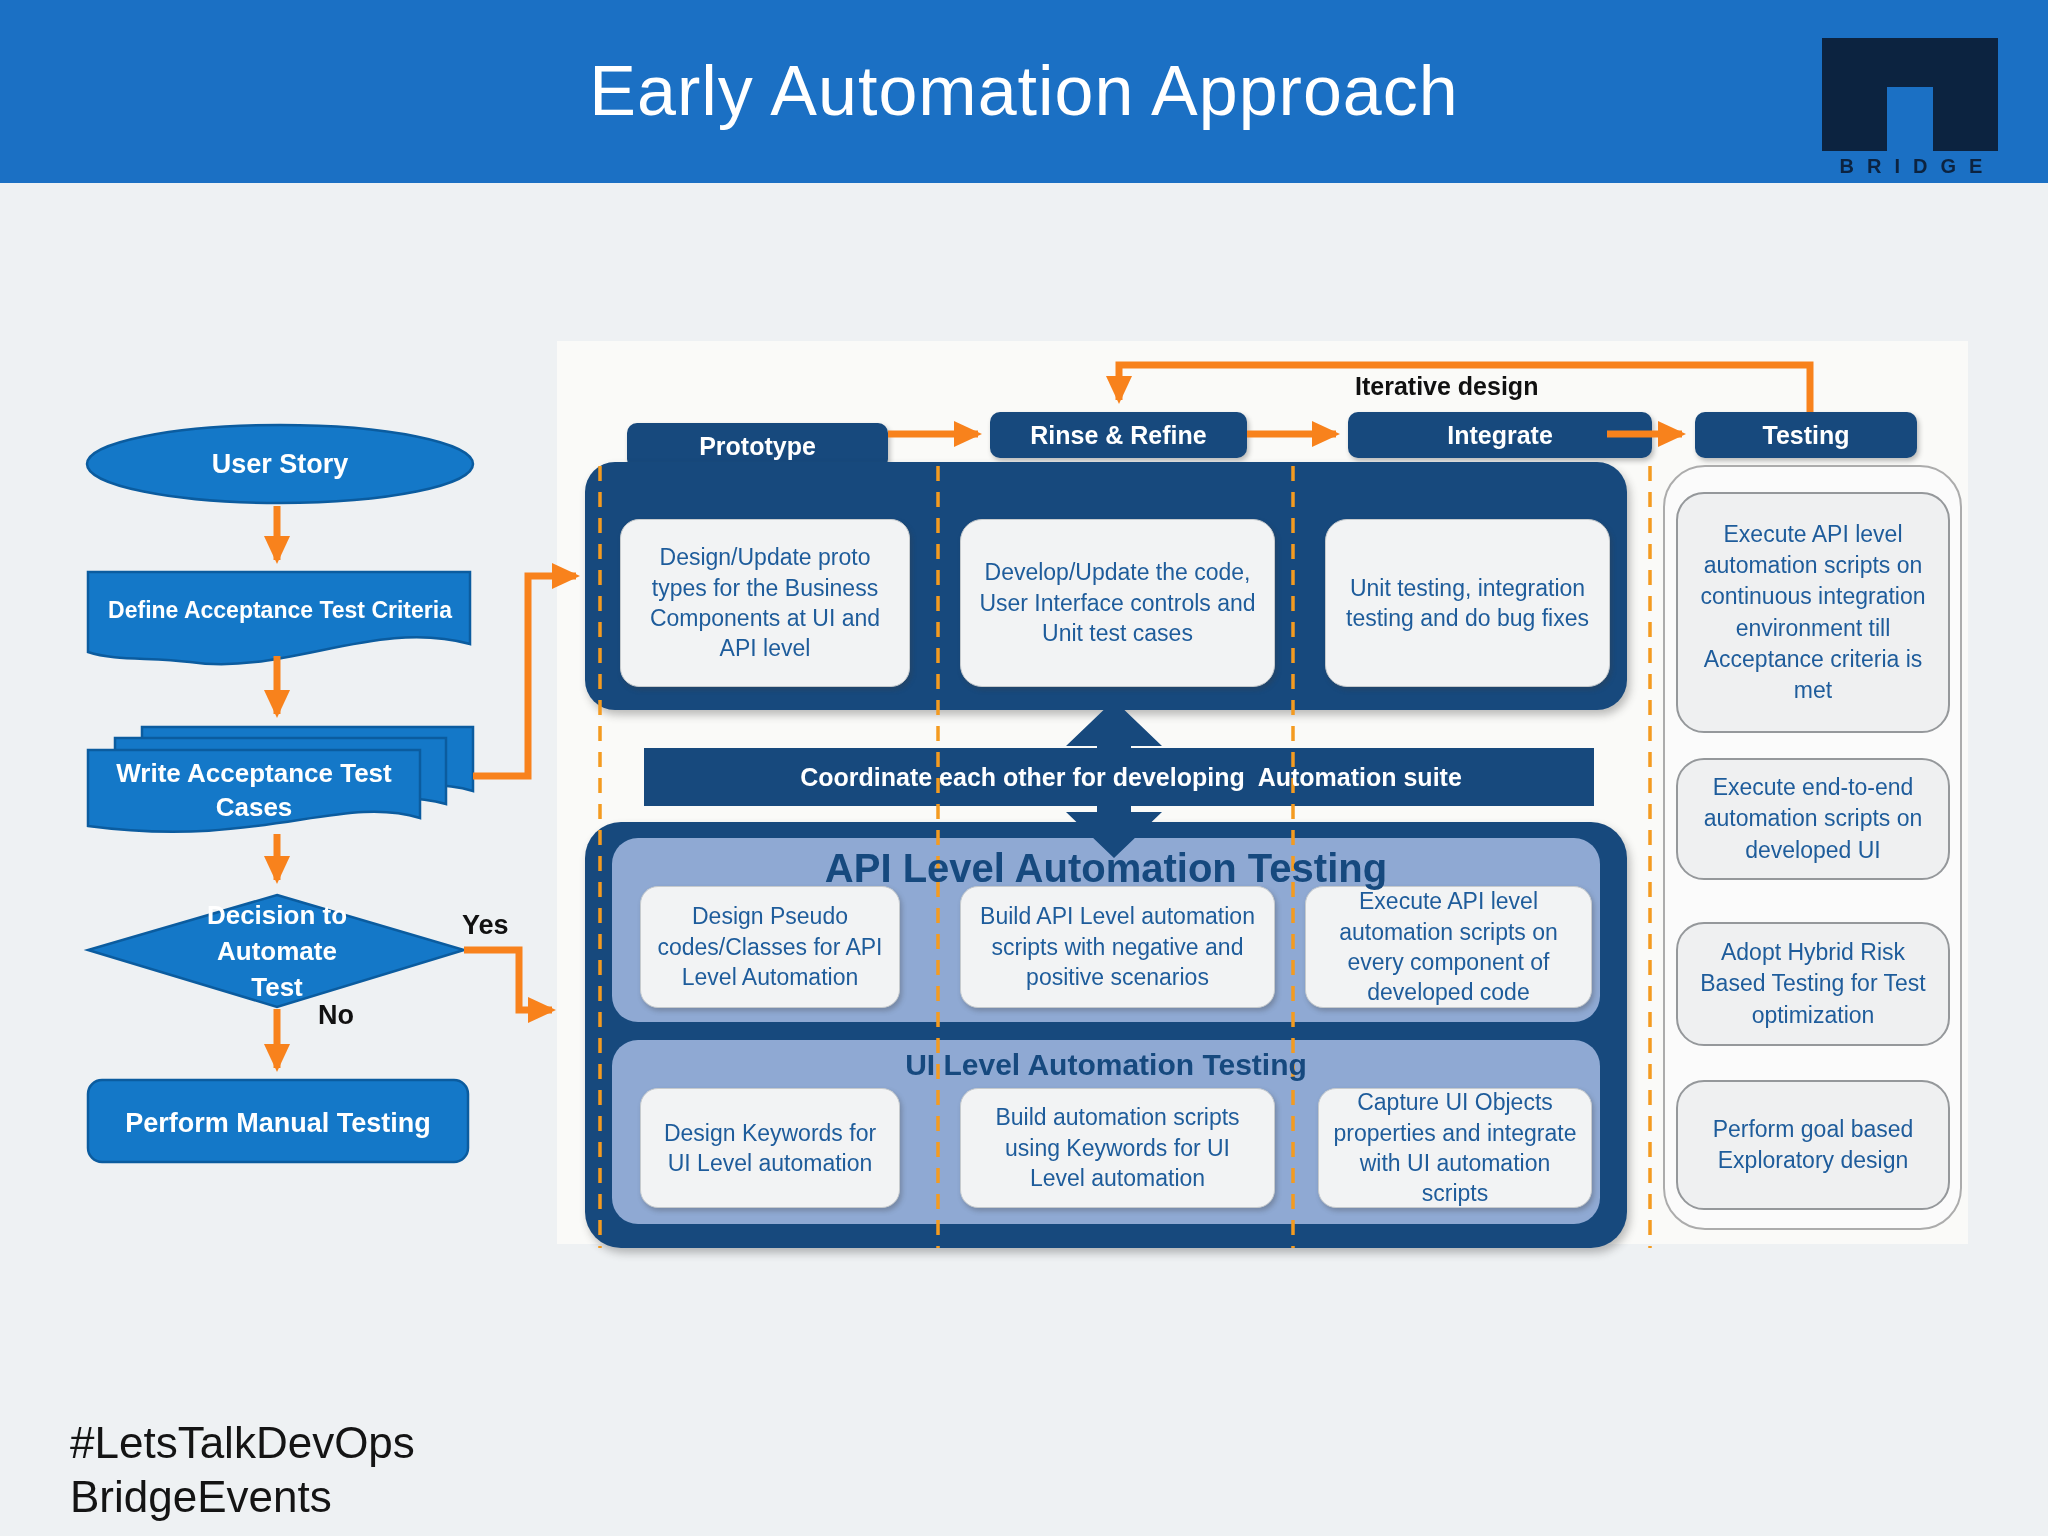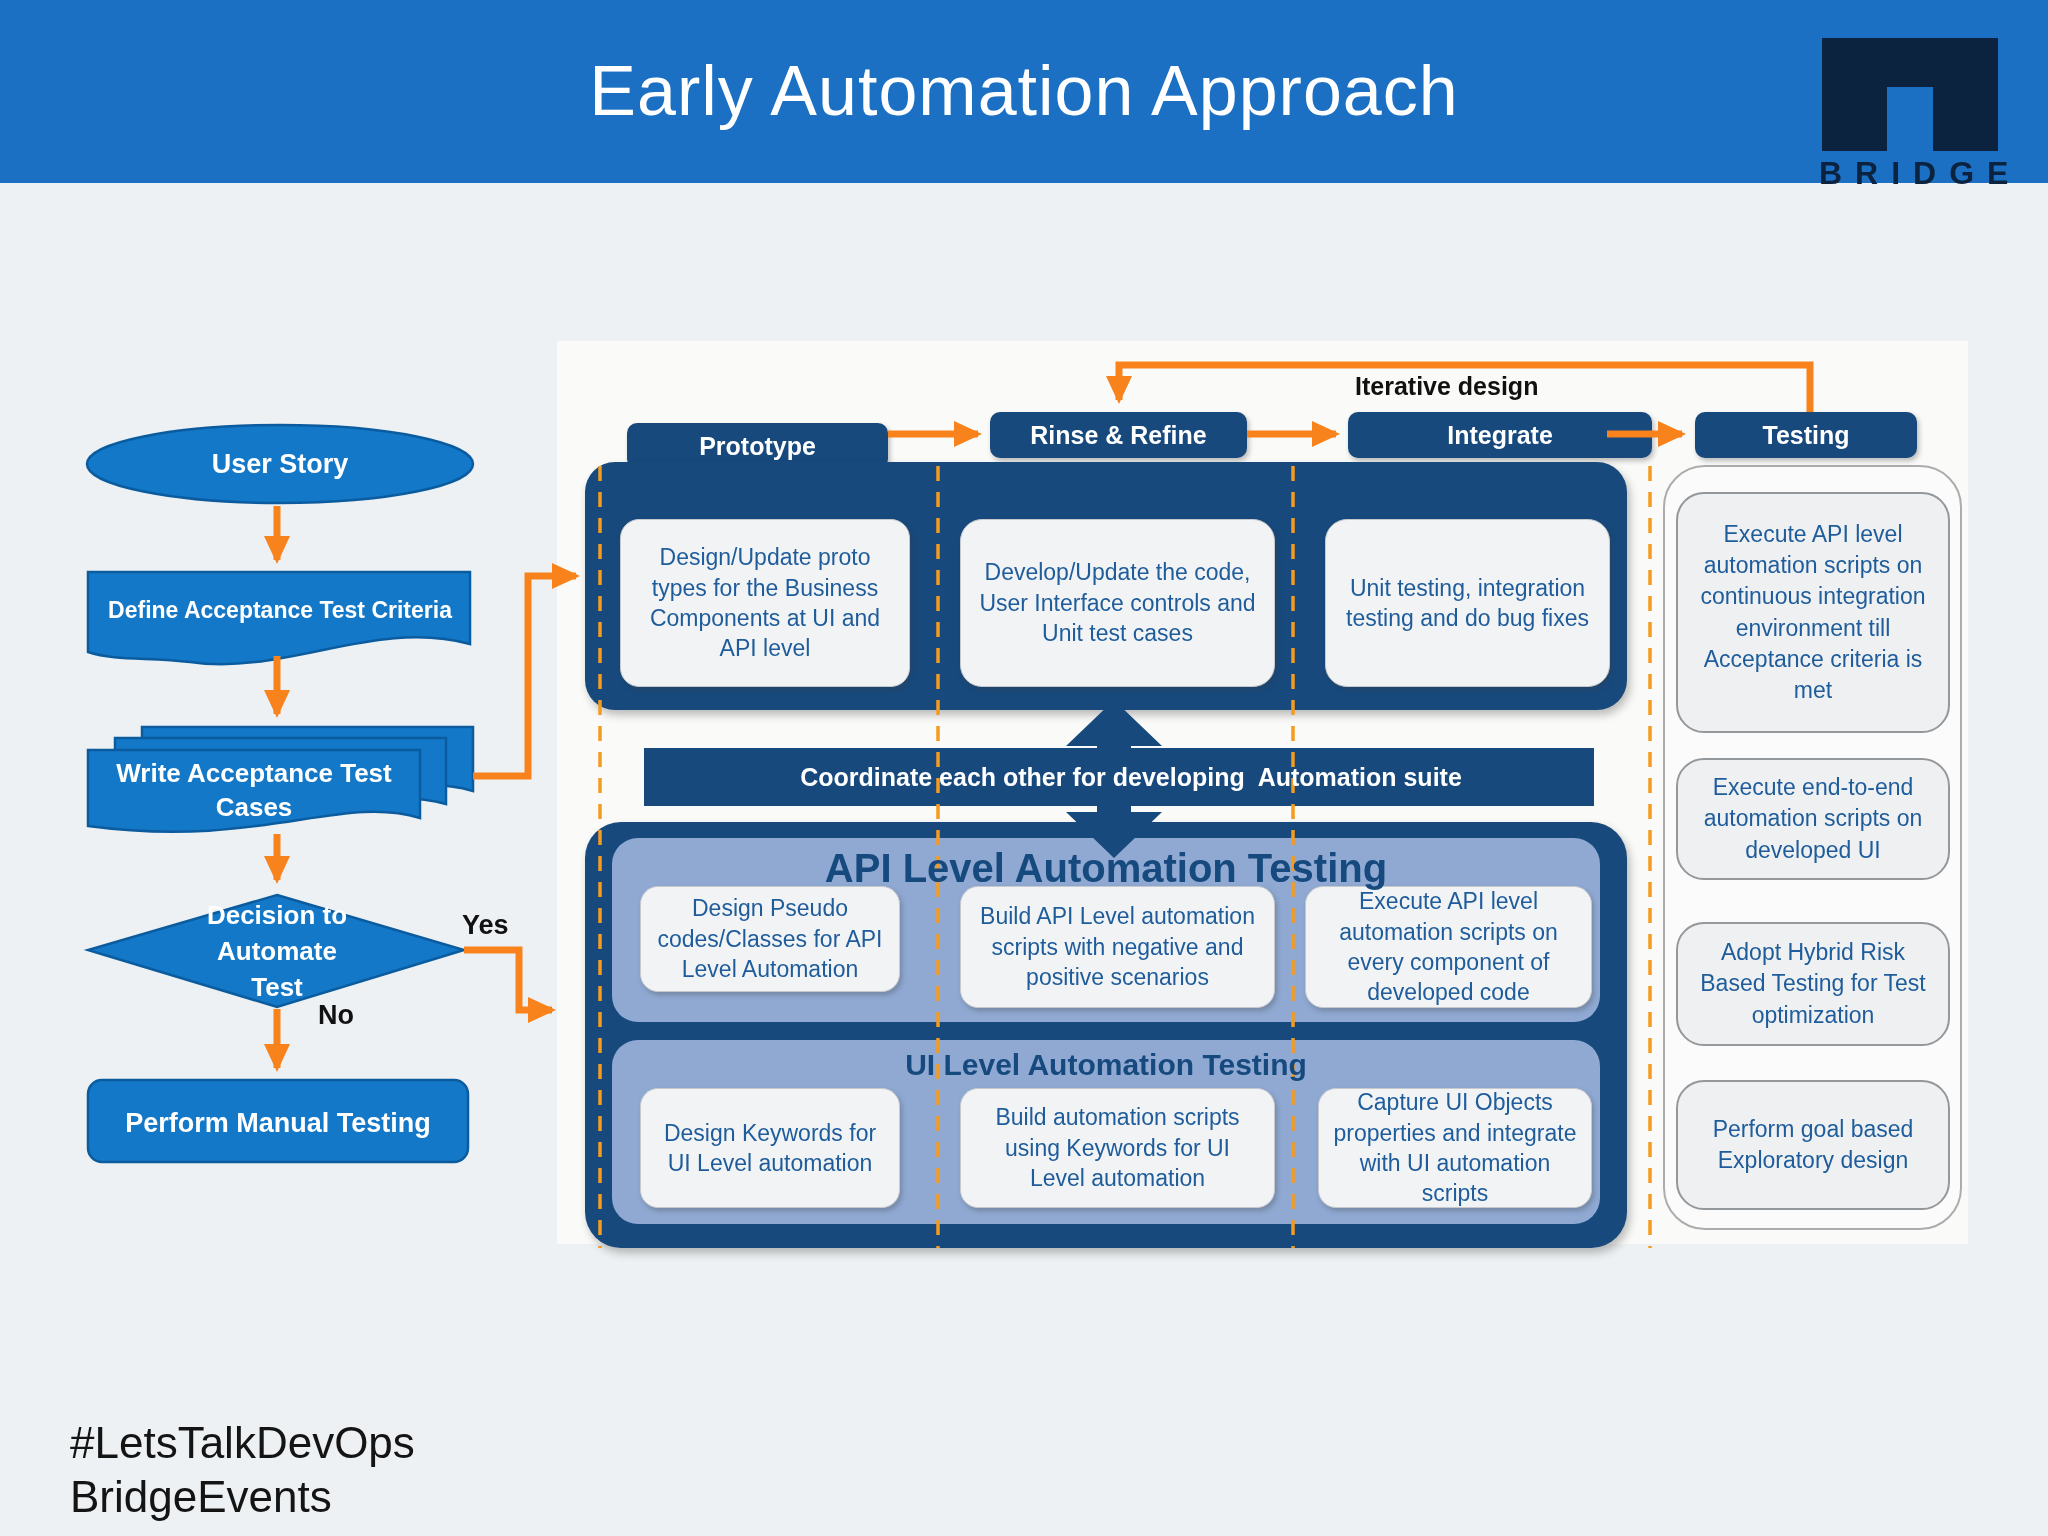--- a/index.html
+++ b/index.html
@@ -5,21 +5,21 @@
   html,body{margin:0;padding:0;background:#EEF1F3;}
   #stage{position:relative;width:2048px;height:1536px;background:#EEF1F3;overflow:hidden;
          font-family:"Liberation Sans","DejaVu Sans",sans-serif;}
   
   .header{position:absolute;left:0;top:0;width:2048px;height:183px;background:#1B70C4;z-index:1;}
   .page-title{position:absolute;left:0;top:36px;width:2048px;height:110px;display:flex;align-items:center;
       justify-content:center;color:#FFFFFF;font-size:70px;font-weight:300;letter-spacing:1px;z-index:3;}
   .logo-square{position:absolute;left:1822px;top:38px;width:176px;height:113px;background:#0C2340;z-index:2;}
   .logo-notch{position:absolute;left:50%;transform:translateX(-50%);bottom:0;width:46px;height:64px;background:#1B70C4;}
   .logo-text{position:absolute;left:1806px;top:155px;width:210px;text-align:center;color:#0C2340;
-      font-size:32px;font-weight:700;letter-spacing:13px;text-indent:13px;z-index:3;}
+      font-size:20px;font-weight:700;letter-spacing:13px;text-indent:13px;z-index:3;}
   
   .panel{position:absolute;left:557px;top:341px;width:1411px;height:903px;background:#FAFAF8;z-index:0;}
   
   .box{position:absolute;z-index:1;box-sizing:border-box;}
   .txt{position:absolute;z-index:3;box-sizing:border-box;}
   svg.overlay{position:absolute;left:0;top:0;width:2048px;height:1536px;z-index:2;pointer-events:none;}
   
   .pill{position:absolute;z-index:1;background:#17497D;border-radius:10px;color:#fff;font-weight:700;
       font-size:25px;display:flex;align-items:center;justify-content:center;
       box-shadow:2px 3px 5px rgba(40,40,40,.30);}
@@ -64,21 +64,21 @@
   <div class="wcard" style="left:620px;top:519px;width:290px;height:168px;border-radius:19px;">Design/Update proto types for the Business Components at UI and API level</div>
   <div class="wcard" style="left:960px;top:519px;width:315px;height:168px;">Develop/Update the code, User Interface controls and Unit test cases</div>
   <div class="wcard" style="left:1325px;top:519px;width:285px;height:168px;">Unit testing, integration testing and do bug fixes</div>
 
   <div class="box navy" style="left:644px;top:748px;width:950px;height:58px;box-shadow:none;"></div>
   <div class="txt boxtitle" style="left:644px;top:748px;width:950px;height:58px;display:flex;align-items:center;justify-content:center;font-size:25px;white-space:pre;margin-left:12px;">Coordinate each other for developing  Automation suite</div>
 
   <div class="box navy" style="left:585px;top:822px;width:1042px;height:426px;border-radius:36px;"></div>
   <div class="box steel" style="left:612px;top:838px;width:988px;height:184px;border-radius:26px;"></div>
   <div class="txt steeltitle" style="left:612px;top:846px;width:988px;font-size:40px;">API Level Automation Testing</div>
-  <div class="wcard" style="left:640px;top:886px;width:260px;height:106px;border-radius:18px;">Design Pseudo codes/Classes for API Level Automation</div>
+  <div class="wcard" style="left:640px;top:886px;width:260px;height:122px;border-radius:18px;">Design Pseudo codes/Classes for API Level Automation</div>
   <div class="wcard" style="left:960px;top:886px;width:315px;height:122px;border-radius:18px;">Build API Level automation scripts with negative and positive scenarios</div>
   <div class="wcard" style="left:1305px;top:886px;width:287px;height:122px;border-radius:18px;">Execute API level automation scripts on every component of developed code</div>
 
   <div class="box steel" style="left:612px;top:1040px;width:988px;height:184px;border-radius:26px;"></div>
   <div class="txt steeltitle" style="left:612px;top:1048px;width:988px;font-size:30px;">UI Level Automation Testing</div>
   <div class="wcard" style="left:640px;top:1088px;width:260px;height:120px;border-radius:18px;">Design Keywords for UI Level automation</div>
   <div class="wcard" style="left:960px;top:1088px;width:315px;height:120px;border-radius:18px;">Build automation scripts using Keywords for UI Level automation</div>
   <div class="wcard" style="left:1318px;top:1088px;width:274px;height:120px;border-radius:18px;">Capture UI Objects properties and integrate with UI automation scripts</div>
 
   <div class="box" style="left:1663px;top:465px;width:299px;height:765px;background:#FBFBFB;border:2px solid #ACACAC;border-radius:42px;"></div>

